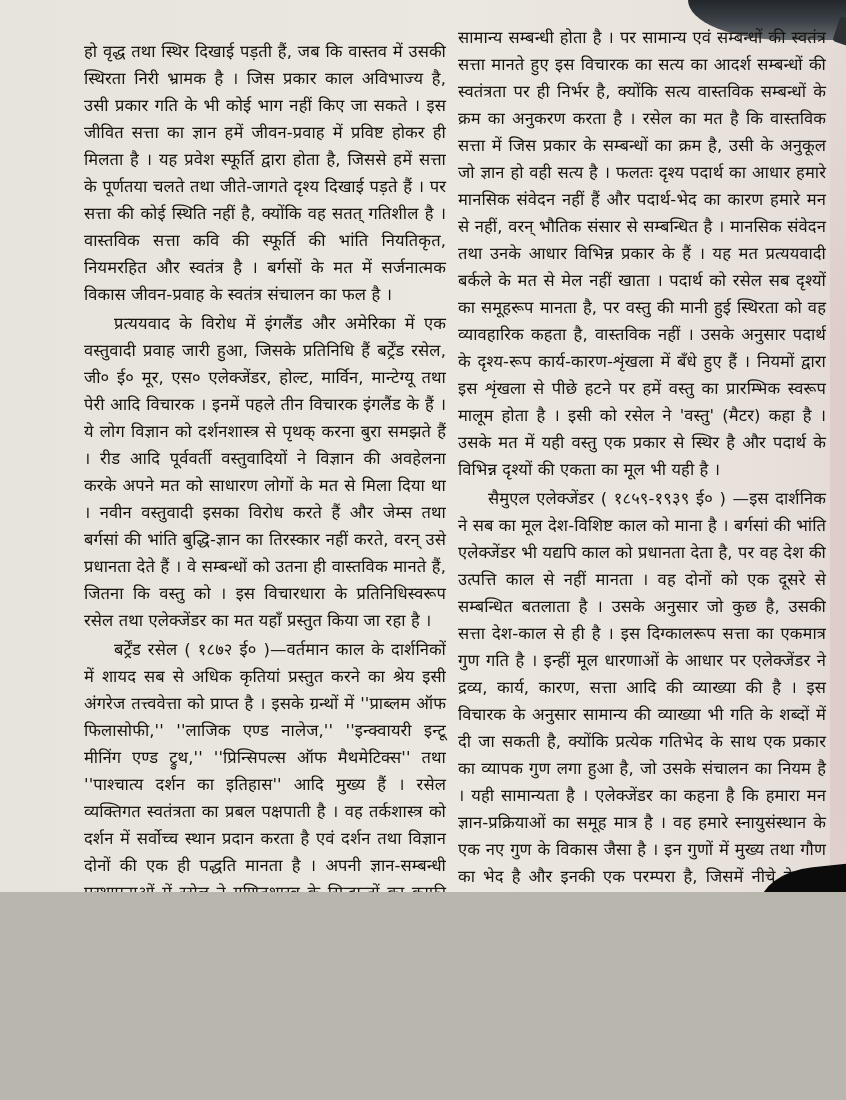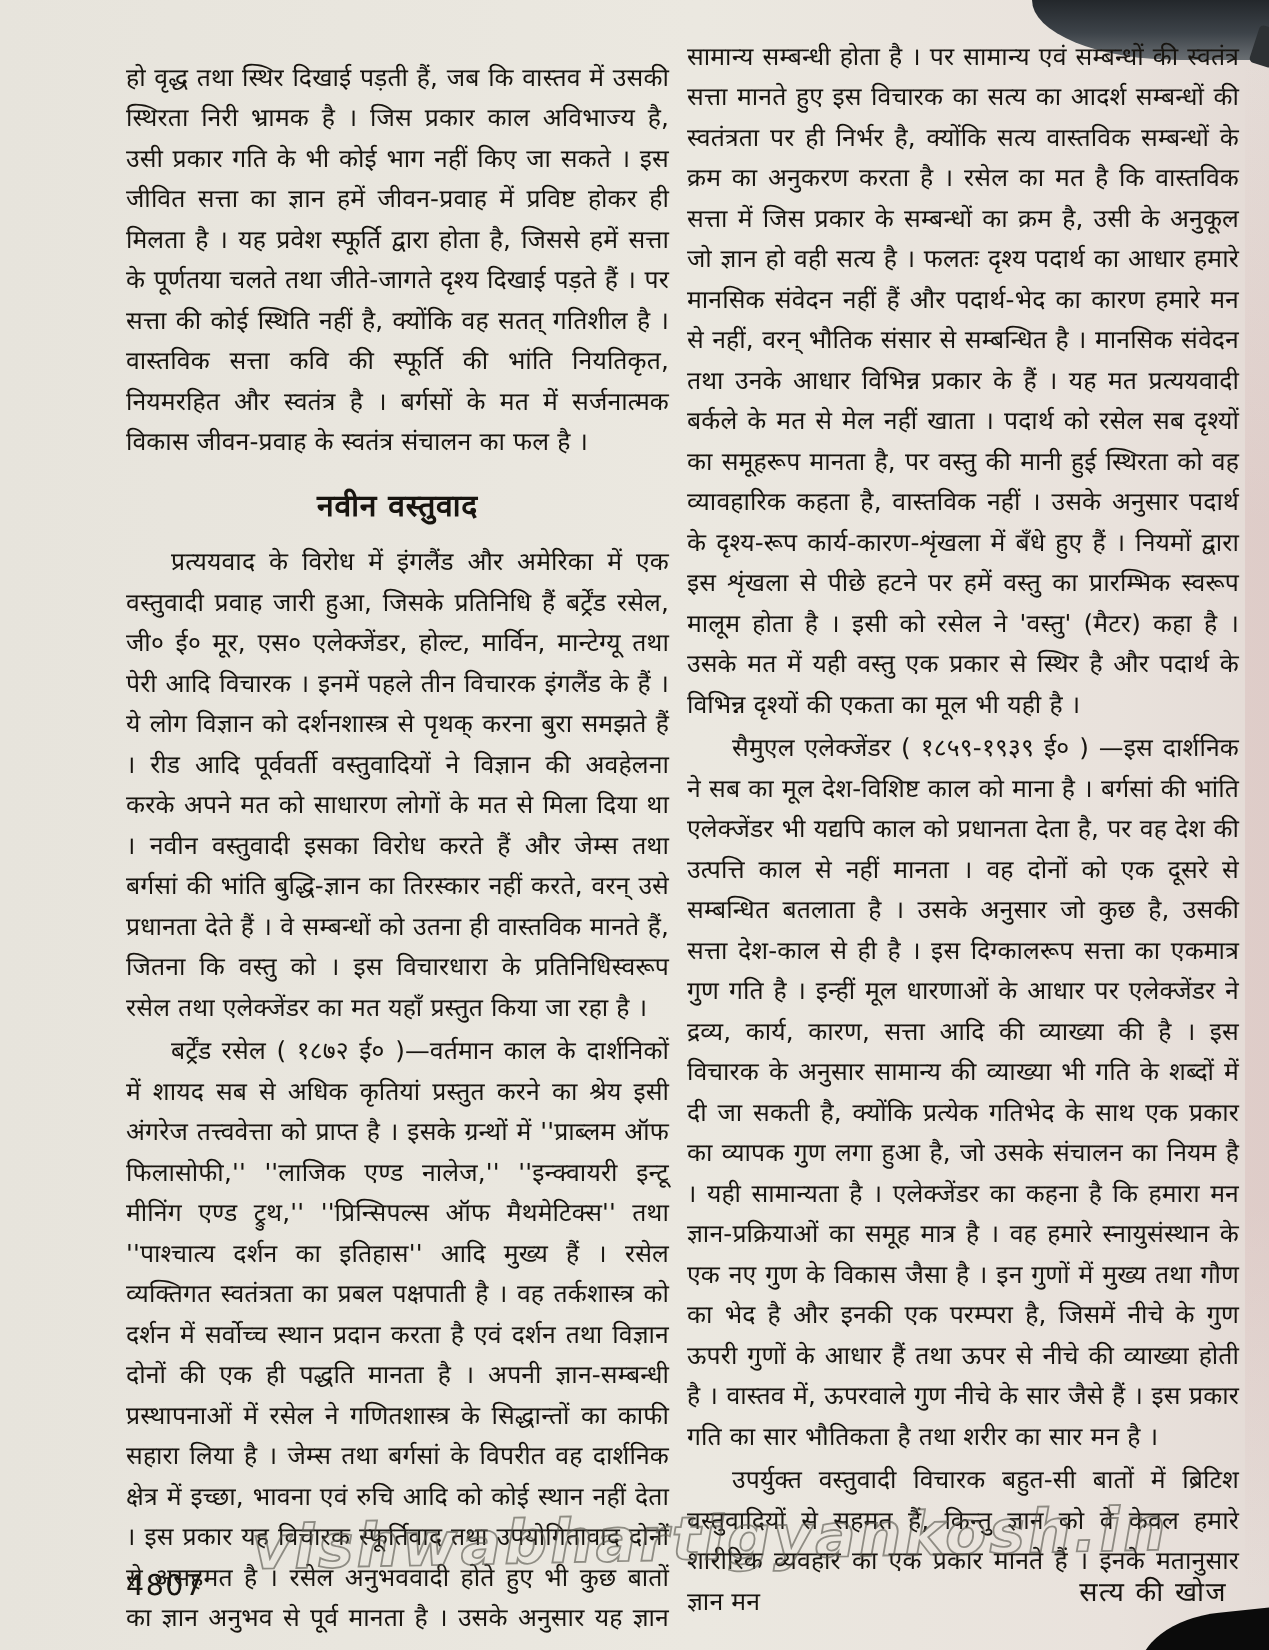--- a/index.html
+++ b/index.html
@@ -2,21 +2,21 @@
 <html><head>
 <meta charset="utf-8">
 <style>
   html,body{margin:0;padding:0;}
   body{
     font-family:"DejaVu Sans",sans-serif;
     background:#b9b6ae;
   }
   .page{
     position:relative;
-    width:846px;height:1100px;
+    width:846px;height:892px;
     margin:0 auto;
     background:
       linear-gradient(90deg, #e7e4dc 0%, #ebe8e0 55%, #e9e2dc 88%, #e4dbd6 100%);
     overflow:hidden;
     color:#17140f;
   }
   .col{
     position:absolute;
     top:38px;
     width:362px;
@@ -92,21 +92,20 @@
 <body>
 
 <div class="page">
 
   <div class="artifact-top-right"></div>
   <div class="artifact-right-edge"></div>
   <div class="edge-tint"></div>
 
   <div class="col col-left">
     <p class="para">हो वृद्ध तथा स्थिर दिखाई पड़ती हैं, जब कि वास्तव में उसकी स्थिरता निरी भ्रामक है । जिस प्रकार काल अविभाज्य है, उसी प्रकार गति के भी कोई भाग नहीं किए जा सकते । इस जीवित सत्ता का ज्ञान हमें जीवन-प्रवाह में प्रविष्ट होकर ही मिलता है । यह प्रवेश स्फूर्ति द्वारा होता है, जिससे हमें सत्ता के पूर्णतया चलते तथा जीते-जागते दृश्य दिखाई पड़ते हैं । पर सत्ता की कोई स्थिति नहीं है, क्योंकि वह सतत् गतिशील है । वास्तविक सत्ता कवि की स्फूर्ति की भांति नियतिकृत, नियमरहित और स्वतंत्र है । बर्गसों के मत में सर्जनात्मक विकास जीवन-प्रवाह के स्वतंत्र संचालन का फल है ।</p>
-    <div class="section-heading">नवीन वस्तुवाद</div>
     <p class="para indent">प्रत्ययवाद के विरोध में इंगलैंड और अमेरिका में एक वस्तुवादी प्रवाह जारी हुआ, जिसके प्रतिनिधि हैं बर्ट्रेंड रसेल, जी० ई० मूर, एस० एलेक्जेंडर, होल्ट, मार्विन, मान्टेग्यू तथा पेरी आदि विचारक । इनमें पहले तीन विचारक इंगलैंड के हैं । ये लोग विज्ञान को दर्शनशास्त्र से पृथक् करना बुरा समझते हैं । रीड आदि पूर्ववर्ती वस्तुवादियों ने विज्ञान की अवहेलना करके अपने मत को साधारण लोगों के मत से मिला दिया था । नवीन वस्तुवादी इसका विरोध करते हैं और जेम्स तथा बर्गसां की भांति बुद्धि-ज्ञान का तिरस्कार नहीं करते, वरन् उसे प्रधानता देते हैं । वे सम्बन्धों को उतना ही वास्तविक मानते हैं, जितना कि वस्तु को । इस विचारधारा के प्रतिनिधिस्वरूप रसेल तथा एलेक्जेंडर का मत यहाँ प्रस्तुत किया जा रहा है ।</p>
     <p class="para indent"><span class="lead">बर्ट्रेंड रसेल ( १८७२ ई० )—</span><span>वर्तमान काल के दार्शनिकों में शायद सब से अधिक कृतियां प्रस्तुत करने का श्रेय इसी अंगरेज तत्त्ववेत्ता को प्राप्त है । इसके ग्रन्थों में ''प्राब्लम ऑफ फिलासोफी,'' ''लाजिक एण्ड नालेज,'' ''इन्क्वायरी इन्टू मीनिंग एण्ड ट्रुथ,'' ''प्रिन्सिपल्स ऑफ मैथमेटिक्स'' तथा ''पाश्चात्य दर्शन का इतिहास'' आदि मुख्य हैं । रसेल व्यक्तिगत स्वतंत्रता का प्रबल पक्षपाती है । वह तर्कशास्त्र को दर्शन में सर्वोच्च स्थान प्रदान करता है एवं दर्शन तथा विज्ञान दोनों की एक ही पद्धति मानता है । अपनी ज्ञान-सम्बन्धी प्रस्थापनाओं में रसेल ने गणितशास्त्र के सिद्धान्तों का काफी सहारा लिया है । जेम्स तथा बर्गसां के विपरीत वह दार्शनिक क्षेत्र में इच्छा, भावना एवं रुचि आदि को कोई स्थान नहीं देता । इस प्रकार यह विचारक स्फूर्तिवाद तथा उपयोगितावाद दोनों से असहमत है । रसेल अनुभववादी होते हुए भी कुछ बातों का ज्ञान अनुभव से पूर्व मानता है । उसके अनुसार यह ज्ञान प्रायः</span></p>
   </div>
 
   <div class="col col-right">
     <p class="para">सामान्य सम्बन्धी होता है । पर सामान्य एवं सम्बन्धों की स्वतंत्र सत्ता मानते हुए इस विचारक का सत्य का आदर्श सम्बन्धों की स्वतंत्रता पर ही निर्भर है, क्योंकि सत्य वास्तविक सम्बन्धों के क्रम का अनुकरण करता है । रसेल का मत है कि वास्तविक सत्ता में जिस प्रकार के सम्बन्धों का क्रम है, उसी के अनुकूल जो ज्ञान हो वही सत्य है । फलतः दृश्य पदार्थ का आधार हमारे मानसिक संवेदन नहीं हैं और पदार्थ-भेद का कारण हमारे मन से नहीं, वरन् भौतिक संसार से सम्बन्धित है । मानसिक संवेदन तथा उनके आधार विभिन्न प्रकार के हैं । यह मत प्रत्ययवादी बर्कले के मत से मेल नहीं खाता । पदार्थ को रसेल सब दृश्यों का समूहरूप मानता है, पर वस्तु की मानी हुई स्थिरता को वह व्यावहारिक कहता है, वास्तविक नहीं । उसके अनुसार पदार्थ के दृश्य-रूप कार्य-कारण-शृंखला में बँधे हुए हैं । नियमों द्वारा इस शृंखला से पीछे हटने पर हमें वस्तु का प्रारम्भिक स्वरूप मालूम होता है । इसी को रसेल ने 'वस्तु' (मैटर) कहा है । उसके मत में यही वस्तु एक प्रकार से स्थिर है और पदार्थ के विभिन्न दृश्यों की एकता का मूल भी यही है ।</p>
     <p class="para indent"><span class="lead">सैमुएल एलेक्जेंडर ( १८५९-१९३९ ई० ) —</span><span>इस दार्शनिक ने सब का मूल देश-विशिष्ट काल को माना है । बर्गसां की भांति एलेक्जेंडर भी यद्यपि काल को प्रधानता देता है, पर वह देश की उत्पत्ति काल से नहीं मानता । वह दोनों को एक दूसरे से सम्बन्धित बतलाता है । उसके अनुसार जो कुछ है, उसकी सत्ता देश-काल से ही है । इस दिग्कालरूप सत्ता का एकमात्र गुण गति है । इन्हीं मूल धारणाओं के आधार पर एलेक्जेंडर ने द्रव्य, कार्य, कारण, सत्ता आदि की व्याख्या की है । इस विचारक के अनुसार सामान्य की व्याख्या भी गति के शब्दों में दी जा सकती है, क्योंकि प्रत्येक गतिभेद के साथ एक प्रकार का व्यापक गुण लगा हुआ है, जो उसके संचालन का नियम है । यही सामान्यता है । एलेक्जेंडर का कहना है कि हमारा मन ज्ञान-प्रक्रियाओं का समूह मात्र है । वह हमारे स्नायुसंस्थान के एक नए गुण के विकास जैसा है । इन गुणों में मुख्य तथा गौण का भेद है और इनकी एक परम्परा है, जिसमें नीचे के गुण ऊपरी गुणों के आधार हैं तथा ऊपर से नीचे की व्याख्या होती है । वास्तव में, ऊपरवाले गुण नीचे के सार जैसे हैं । इस प्रकार गति का सार भौतिकता है तथा शरीर का सार मन है ।</span></p>
     <p class="para indent">उपर्युक्त वस्तुवादी विचारक बहुत-सी बातों में ब्रिटिश वस्तुवादियों से सहमत हैं, किन्तु ज्ञान को वे केवल हमारे शारीरिक व्यवहार का एक प्रकार मानते हैं । इनके मतानुसार ज्ञान मन</p>
   </div>
 

